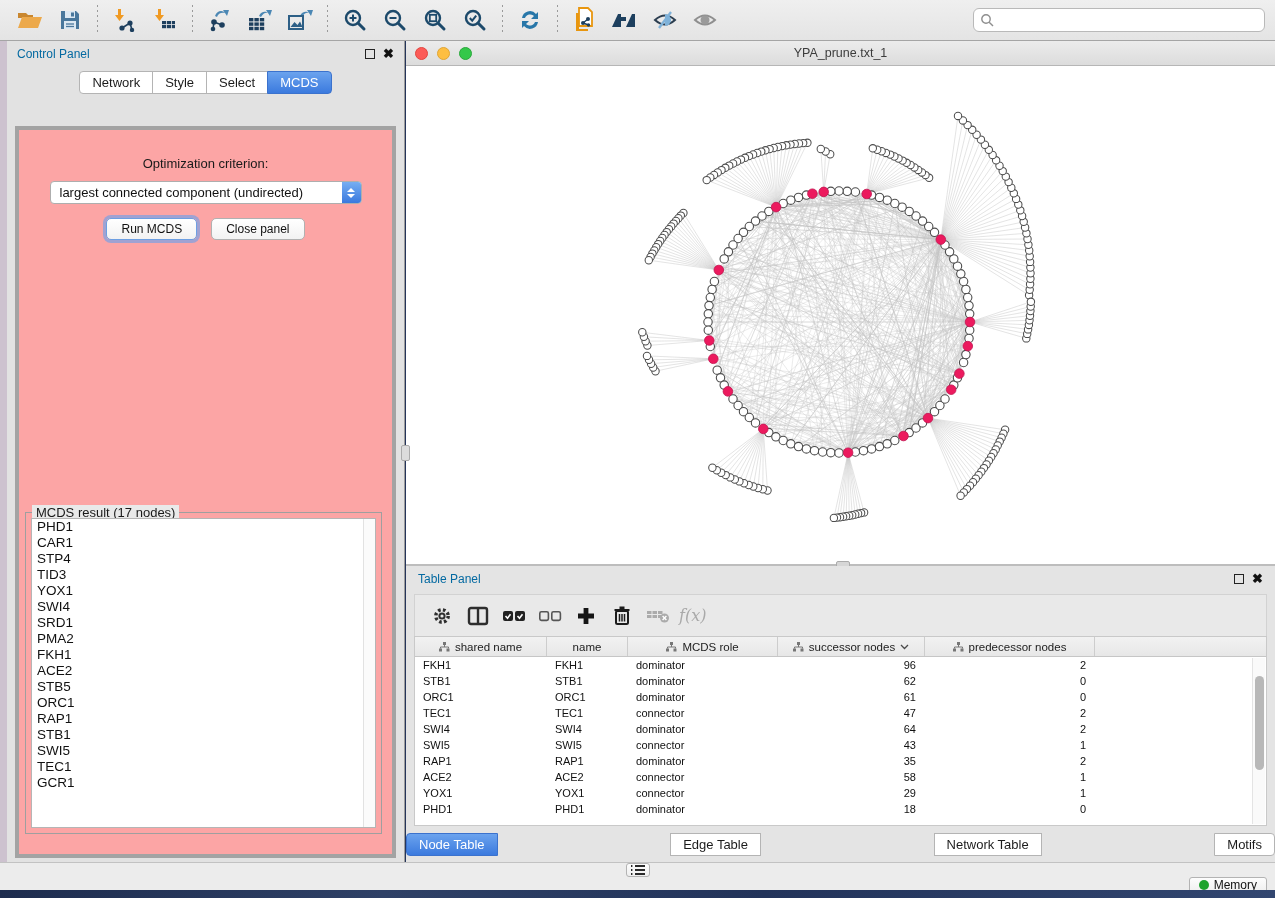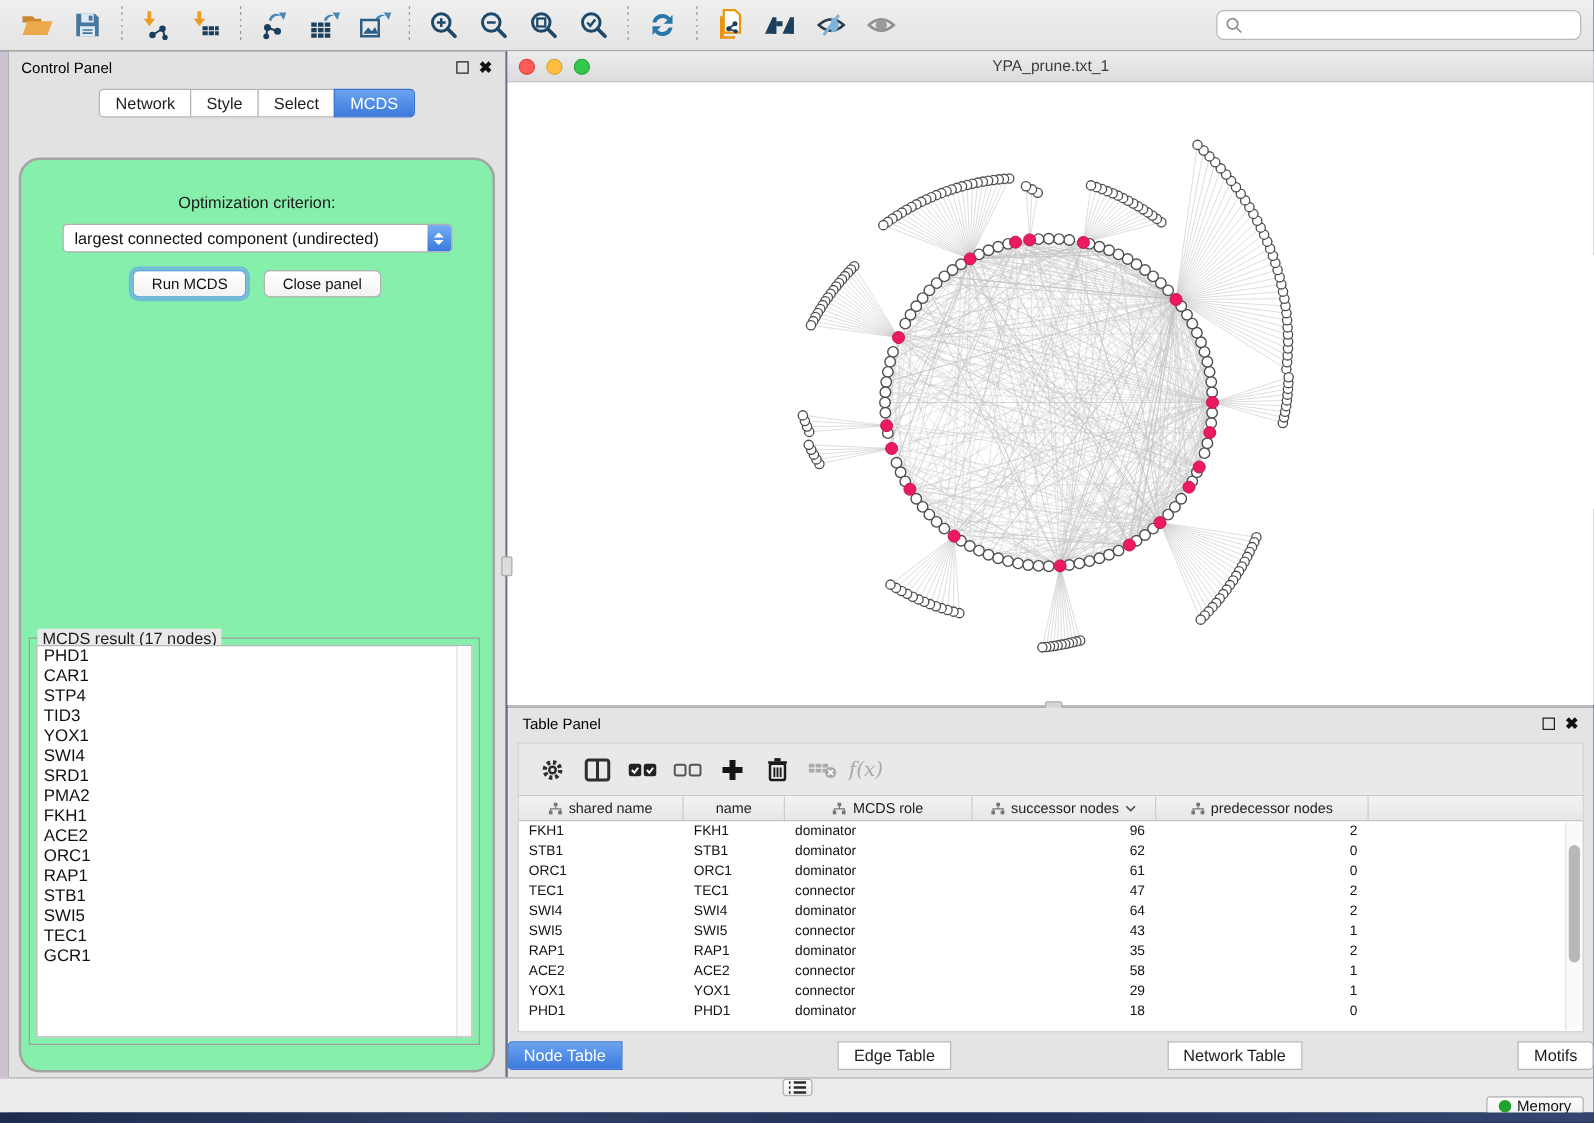--- a/index.html
+++ b/index.html
@@ -20,32 +20,32 @@
 
   
   .wall-left { position:absolute; left:0; top:41px; width:7px; height:849px; background:#cdc2cf; }
   .wall-bottom { position:absolute; left:0; top:890px; width:1275px; height:8px;
     background:linear-gradient(90deg,#1d2c4e,#2e4066 30%,#22335a 60%,#324670); }
 
   
   .control-panel { position:absolute; left:7px; top:41px; width:398px; height:821px;
     background:#e2e2e2; border-right:1px solid #9c9c9c; }
   .cp-head { height:26px; display:flex; align-items:center; padding:0 10px; }
-  .panel-title { font-size:12px; color:#000000; }
+  .panel-title { font-size:12px; color:#0369a1; }
   .win-icons { margin-left:auto; display:flex; gap:8px; align-items:center; }
   .float-ico { width:10px; height:10px; border:1.5px solid #222; background:transparent; }
   .close-ico { font-size:13px; font-weight:bold; color:#111; line-height:10px; cursor:pointer; }
   .cp-tabs { display:flex; justify-content:center; margin-top:4px; position:relative; z-index:2; }
   .seg-btn { font-size:13px; padding:3px 12px; background:#fff; border:1px solid #b4b4b4;
     margin-left:-1px; color:#1c1c1c; cursor:pointer; }
   .seg-btn:first-child { border-radius:4px 0 0 4px; margin-left:0; }
   .seg-btn:last-child { border-radius:0 4px 4px 0; }
   .seg-btn.active { background:linear-gradient(#6ba3ee,#3b7ade); border-color:#3b72cd; color:#fff; }
   .cp-inner { position:absolute; left:8px; top:85px; right:8px; bottom:4px;
-    background:#86efac; border:2px solid #a3a3a3; border-radius:17px; }
+    background:#fca5a5; border:4px solid #a3a3a3; border-radius:0; }
   .opt-label { text-align:center; font-size:13px; color:#1a1a1a; margin-top:26px; }
   .dropdown { margin:10px auto 0; width:312px; height:23px; background:#fff; border:1px solid #aeaeae;
     border-radius:4px; display:flex; align-items:center; cursor:pointer; }
   .dropdown .val { flex:1; font-size:13px; padding-left:9px; color:#111; white-space:nowrap; }
   .dd-step { width:19px; height:21px; border-radius:0 3px 3px 0; background:linear-gradient(#76aef2,#3a79de);
     display:flex; flex-direction:column; align-items:center; justify-content:center; gap:2px; }
   .dd-step span { width:0; height:0; border-left:4px solid transparent; border-right:4px solid transparent; }
   .dd-up { border-bottom:4px solid #fff; }
   .dd-down { border-top:4px solid #fff; }
   .cp-buttons { display:flex; justify-content:center; gap:14px; margin-top:14px; }
@@ -310,20 +310,21 @@
         <div class="result-item">PHD1</div>
             <div class="result-item">CAR1</div>
             <div class="result-item">STP4</div>
             <div class="result-item">TID3</div>
             <div class="result-item">YOX1</div>
             <div class="result-item">SWI4</div>
             <div class="result-item">SRD1</div>
             <div class="result-item">PMA2</div>
             <div class="result-item">FKH1</div>
             <div class="result-item">ACE2</div>
+            <div class="result-item">STB5</div>
             <div class="result-item">ORC1</div>
             <div class="result-item">RAP1</div>
             <div class="result-item">STB1</div>
             <div class="result-item">SWI5</div>
             <div class="result-item">TEC1</div>
             <div class="result-item">GCR1</div>
           </div>
       </div>
     </div>
   </div>

